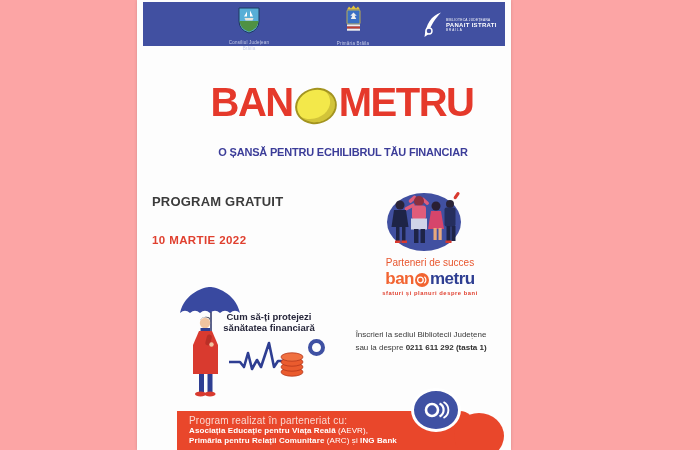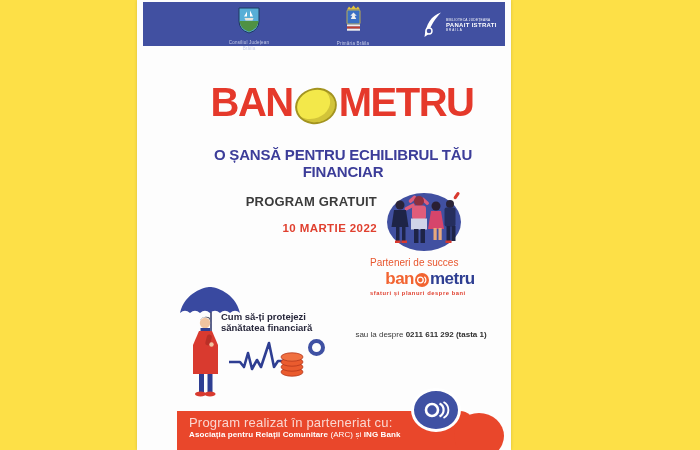--- a/index.html
+++ b/index.html
@@ -1,17 +1,17 @@
 <!DOCTYPE html>
 <html><head>
 <meta charset="utf-8">
 <style>
   * { margin:0; padding:0; box-sizing:border-box; }
   html,body { background:#ffffff; font-family:"Liberation Sans", sans-serif; }
-  .canvas { position:relative; width:700px; height:450px; background:#fde047; overflow:hidden; }
+  .canvas { position:relative; width:700px; height:450px; background:#fca5a5; overflow:hidden; }
   .poster { position:absolute; left:137px; top:0; width:374px; height:450px; background:#fdfdfd;
             box-shadow:0 0 3px rgba(0,0,0,.15); overflow:hidden; }
 
   
   .band { position:absolute; left:6px; top:2px; width:362px; height:44px; background:#4150a1; }
   .logo-block { position:absolute; text-align:center; color:#c7cde9; }
   .logo1 { left:70px; top:5px; width:72px; }
   .logo2 { left:178px; top:3px; width:64px; }
   .logo-caption { font-size:4.5px; line-height:5.5px; margin-top:2px; letter-spacing:.2px; }
   .logo3 { left:280px; top:10px; width:78px; display:flex; align-items:center; gap:3px; text-align:left; }
@@ -21,55 +21,55 @@
   .lib-l3 { font-size:3px; letter-spacing:1px; }
 
   
   .title-row { position:absolute; left:36px; top:80px; width:338px; display:flex;
                justify-content:center; align-items:center; }
   .title-part { font-size:40px; font-weight:bold; color:#e5392b; letter-spacing:-1.5px; line-height:44px; }
   .coin { width:42px; height:36px; border-radius:50%; background:#f3e84a;
           border:2px solid #a39420; transform:rotate(-12deg); margin:8px 2px 0 2px;
           box-shadow:inset -4px -4px 0 rgba(150,130,25,.35); }
   .subtitle { position:absolute; left:38px; top:146px; width:336px; text-align:center;
-              font-size:15px; font-weight:bold; color:#3c3d99; letter-spacing:-.2px; }
-
-  
-  .program { position:absolute; left:15px; top:195px; width:225px; text-align:right; }
+              font-size:11px; font-weight:bold; color:#3c3d99; letter-spacing:-.2px; }
+
+  
+  .program { position:absolute; left:15px; top:195px; width:225px; text-align:left; }
   .program-line { font-size:13px; font-weight:bold; color:#3b3b3b; line-height:14.5px; letter-spacing:.2px; }
-  .program-date { margin-top:12px; font-size:11.5px; font-weight:bold; color:#e0402f; letter-spacing:.4px; }
+  .program-date { margin-top:24px; font-size:11.5px; font-weight:bold; color:#e0402f; letter-spacing:.4px; }
 
   
   .people-svg { position:absolute; left:246px; top:189px; }
-  .partners-col { position:absolute; left:233px; top:257px; width:120px; text-align:left; }
+  .partners-col { position:absolute; left:233px; top:257px; width:120px; text-align:center; }
   .partners-label { font-size:10px; color:#e8572f; }
   .brand-row { display:flex; justify-content:center; align-items:center; margin-top:1px; }
   .brand-left { font-size:17px; font-weight:bold; color:#f26431; letter-spacing:-.5px; }
   .brand-right { font-size:17px; font-weight:bold; color:#2e3e92; letter-spacing:-.5px; }
   .brand-coin { width:14px; height:14px; margin:2px 1px 0 1px; }
   .brand-tagline { font-size:5.8px; font-weight:bold; color:#e0402f; letter-spacing:.55px; margin-top:1px; }
 
   
   .umbrella-svg { position:absolute; left:40px; top:287px; }
-  .topic { position:absolute; left:84px; top:311px; width:96px; text-align:left;
+  .topic { position:absolute; left:84px; top:311px; width:96px; text-align:center;
            font-size:9.5px; font-weight:bold; color:#26263a; line-height:11px; }
   .pulse-svg { position:absolute; left:92px; top:336px; }
   .ring { position:absolute; left:171px; top:339px; width:17px; height:17px;
           border:4.5px solid #3f51a3; border-radius:50%; }
 
   
   .registration { position:absolute; left:200px; top:329px; width:168px; text-align:center;
                   font-size:8px; color:#3a3a3a; line-height:12.8px; }
   .registration b { font-weight:bold; color:#2f2f2f; }
 
   
   .footer-band { position:absolute; left:40px; top:411px; width:297px; height:39px;
                  background:#e9472b; border-top-right-radius:14px; }
   .footer-text { padding:4px 0 0 12px; color:#ffffff; text-align:left; }
-  .footer-intro { font-size:13px; opacity:.78; letter-spacing:.2px; }
+  .footer-intro { font-size:10px; opacity:.78; letter-spacing:.2px; }
   .footer-line { font-size:8px; font-weight:bold; line-height:9.8px; letter-spacing:.1px; }
   .footer-line .normal { font-weight:normal; }
   .red-circle { position:absolute; left:317px; top:413px; width:50px; height:46px;
                 border-radius:50%; background:#e9472b; }
   .blue-ellipse { position:absolute; left:274px; top:388px; width:50px; height:44px;
                   border-radius:50%; background:#3f51a3; border:3px solid #ffffff;
                   display:flex; align-items:center; justify-content:center; }
 </style>
 </head>
 <body>
@@ -202,27 +202,29 @@
     <svg class="pulse-svg" width="76" height="42" viewBox="0 0 76 42">
       <polyline points="0,26 11,26 15,31 19,17 23,33 28,24 32,31 40,7 45,31 49,25 54,25" fill="none" stroke="#2e3e92" stroke-width="2.6" stroke-linejoin="round" stroke-linecap="round"></polyline>
       <ellipse cx="63" cy="36" rx="11" ry="4.2" fill="#ea5b2e" stroke="#b5371c" stroke-width="0.8"></ellipse>
       <ellipse cx="63" cy="31" rx="11" ry="4.2" fill="#ea5b2e" stroke="#b5371c" stroke-width="0.8"></ellipse>
       <ellipse cx="63" cy="26" rx="11" ry="4.2" fill="#ea5b2e" stroke="#b5371c" stroke-width="0.8"></ellipse>
       <ellipse cx="63" cy="21" rx="11" ry="4.2" fill="#f07040" stroke="#b5371c" stroke-width="0.8"></ellipse>
     </svg>
     <div class="ring"></div>
 
     <div class="registration">
+      <div>Înscrieri la sediul Bibliotecii Județene</div>
       <div><span class="normal">sau la despre </span><b>0211 611 292 (tasta 1)</b></div>
     </div>
 
     <div class="footer-band">
       <div class="footer-text">
         <div class="footer-intro">Program realizat în parteneriat cu:</div>
-        <div class="footer-line"><span>Asociația pentru Relații Comunitare</span><span class="normal"> (ARC) și </span><span>ING Bank</span></div>
+        <div class="footer-line"><span>Asociația Educație pentru Viața Reală</span><span class="normal"> (AEVR),</span></div>
+        <div class="footer-line"><span>Primăria pentru Relații Comunitare</span><span class="normal"> (ARC) și </span><span>ING Bank</span></div>
       </div>
     </div>
     <div class="red-circle"></div>
     <div class="blue-ellipse">
       <svg width="28" height="22" viewBox="0 0 28 22">
         <circle cx="10" cy="11" r="6" fill="none" stroke="#ffffff" stroke-width="2.6"></circle>
         <path d="M17.5,4.5 a7.2,7.2 0 0 1 0,13" fill="none" stroke="#ffffff" stroke-width="2.2"></path>
         <path d="M21.5,3 a9,9 0 0 1 0,16" fill="none" stroke="#ffffff" stroke-width="1.9"></path>
       </svg>
     </div>

